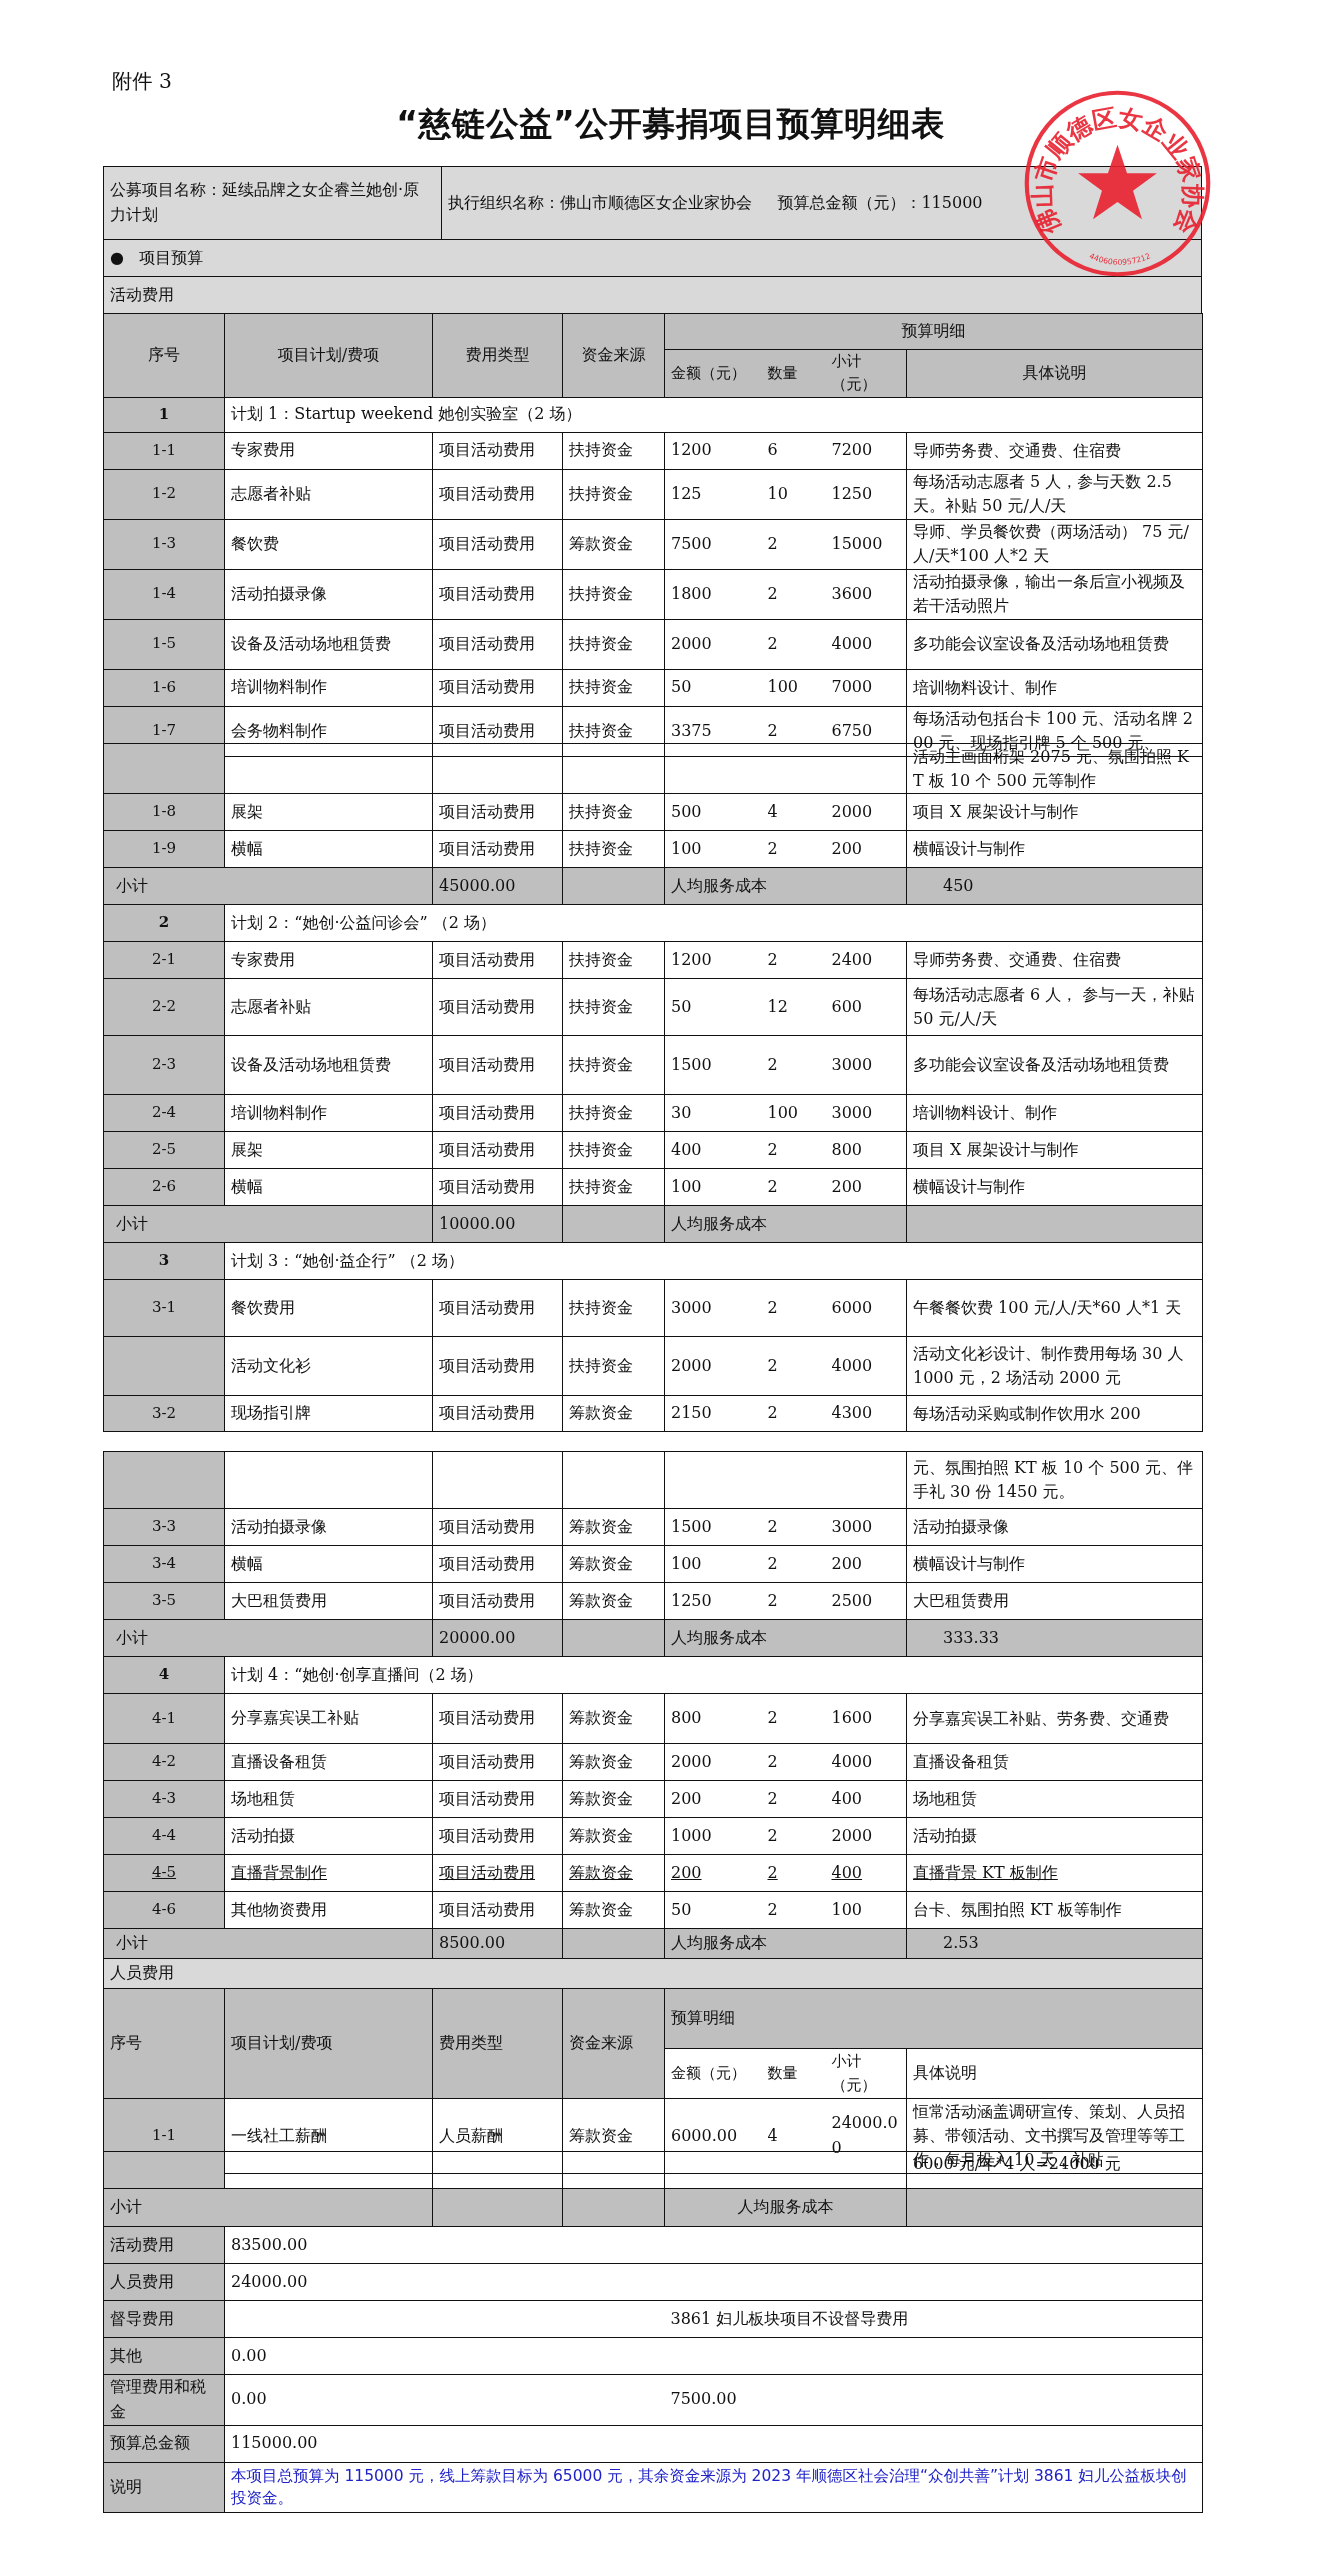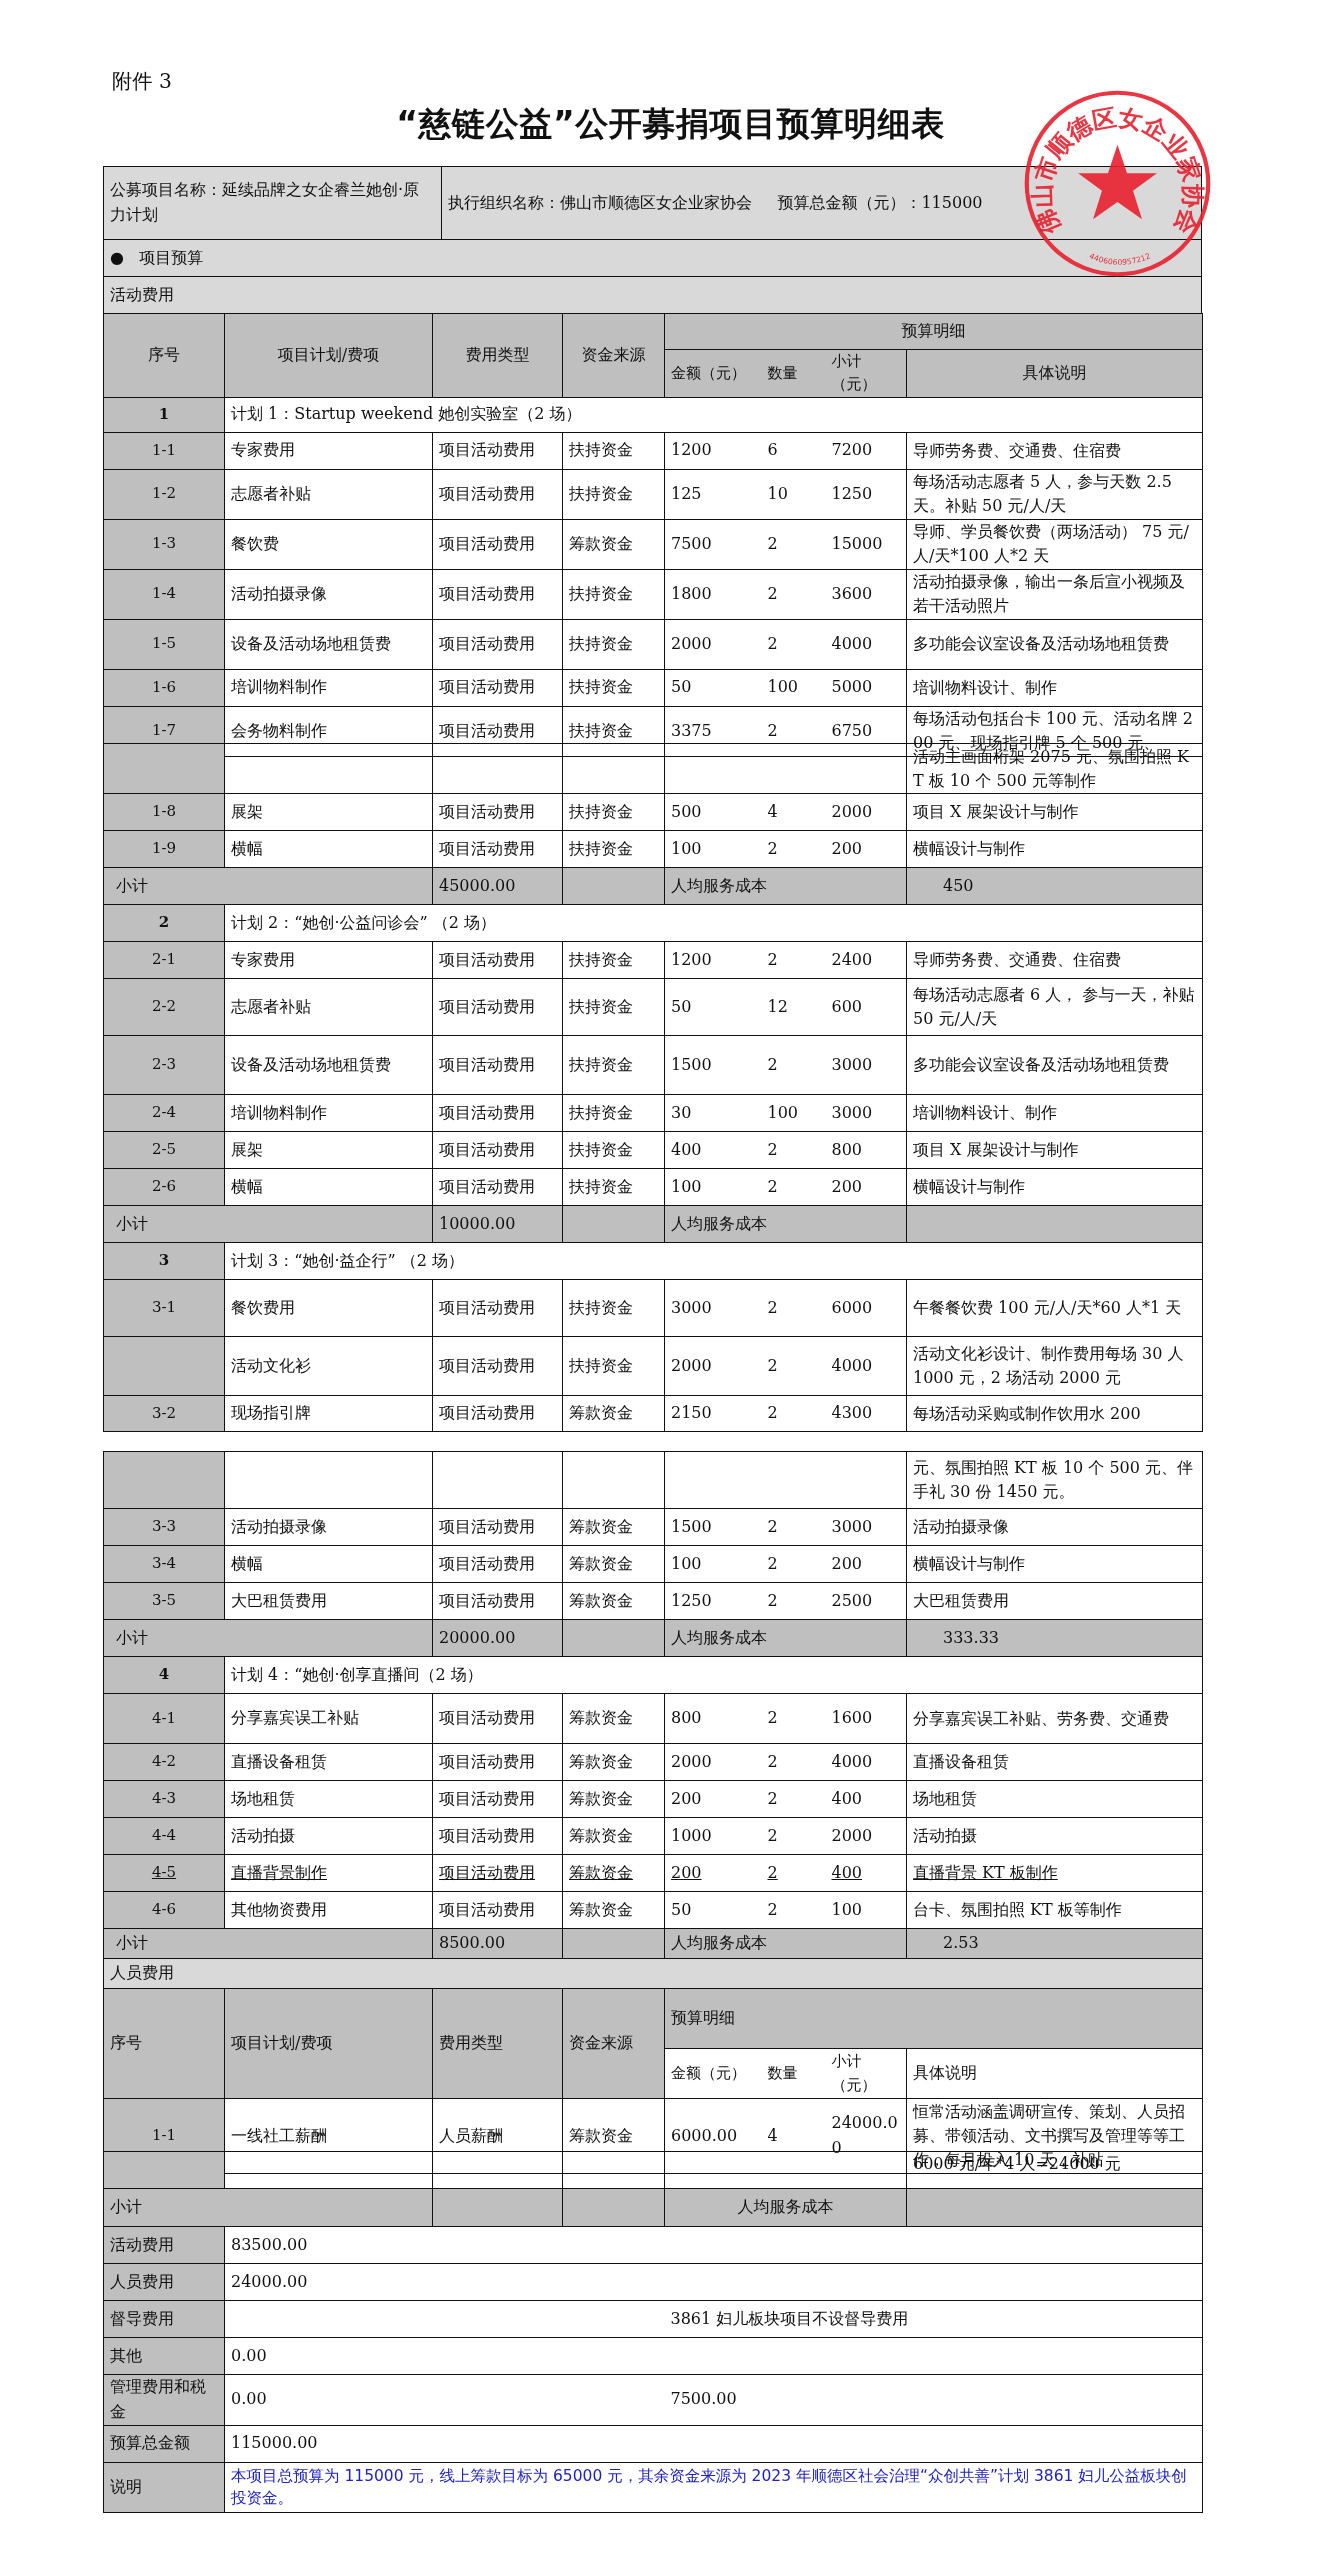--- a/index.html
+++ b/index.html
@@ -126,21 +126,21 @@
         <td style="border-left:none;" data-name="row-subtotal">4000</td>
         <td style="line-height:1.5;" data-name="row-desc">多功能会议室设备及活动场地租赁费</td>
       </tr>
       <tr data-name="table-row" style="height: 37px;">
         <td class="seq" data-name="row-seq">1-6</td>
         <td data-name="row-item">培训物料制作</td>
         <td data-name="row-type">项目活动费用</td>
         <td data-name="row-source">扶持资金</td>
         <td style="border-right:none;" data-name="row-amount">50</td>
         <td style="border-left:none;border-right:none;" data-name="row-qty">100</td>
-        <td style="border-left:none;" data-name="row-subtotal">5000</td>
+        <td style="border-left:none;" data-name="row-subtotal">7000</td>
         <td style="line-height:1.5;" data-name="row-desc">培训物料设计、制作</td>
       </tr>
       <tr data-name="table-row" style="height: 50px;">
         <td class="seq" data-name="row-seq">1-7</td>
         <td data-name="row-item">会务物料制作</td>
         <td data-name="row-type">项目活动费用</td>
         <td data-name="row-source">扶持资金</td>
         <td style="border-right:none;" data-name="row-amount">3375</td>
         <td style="border-left:none;border-right:none;" data-name="row-qty">2</td>
         <td style="border-left:none;" data-name="row-subtotal">6750</td>

